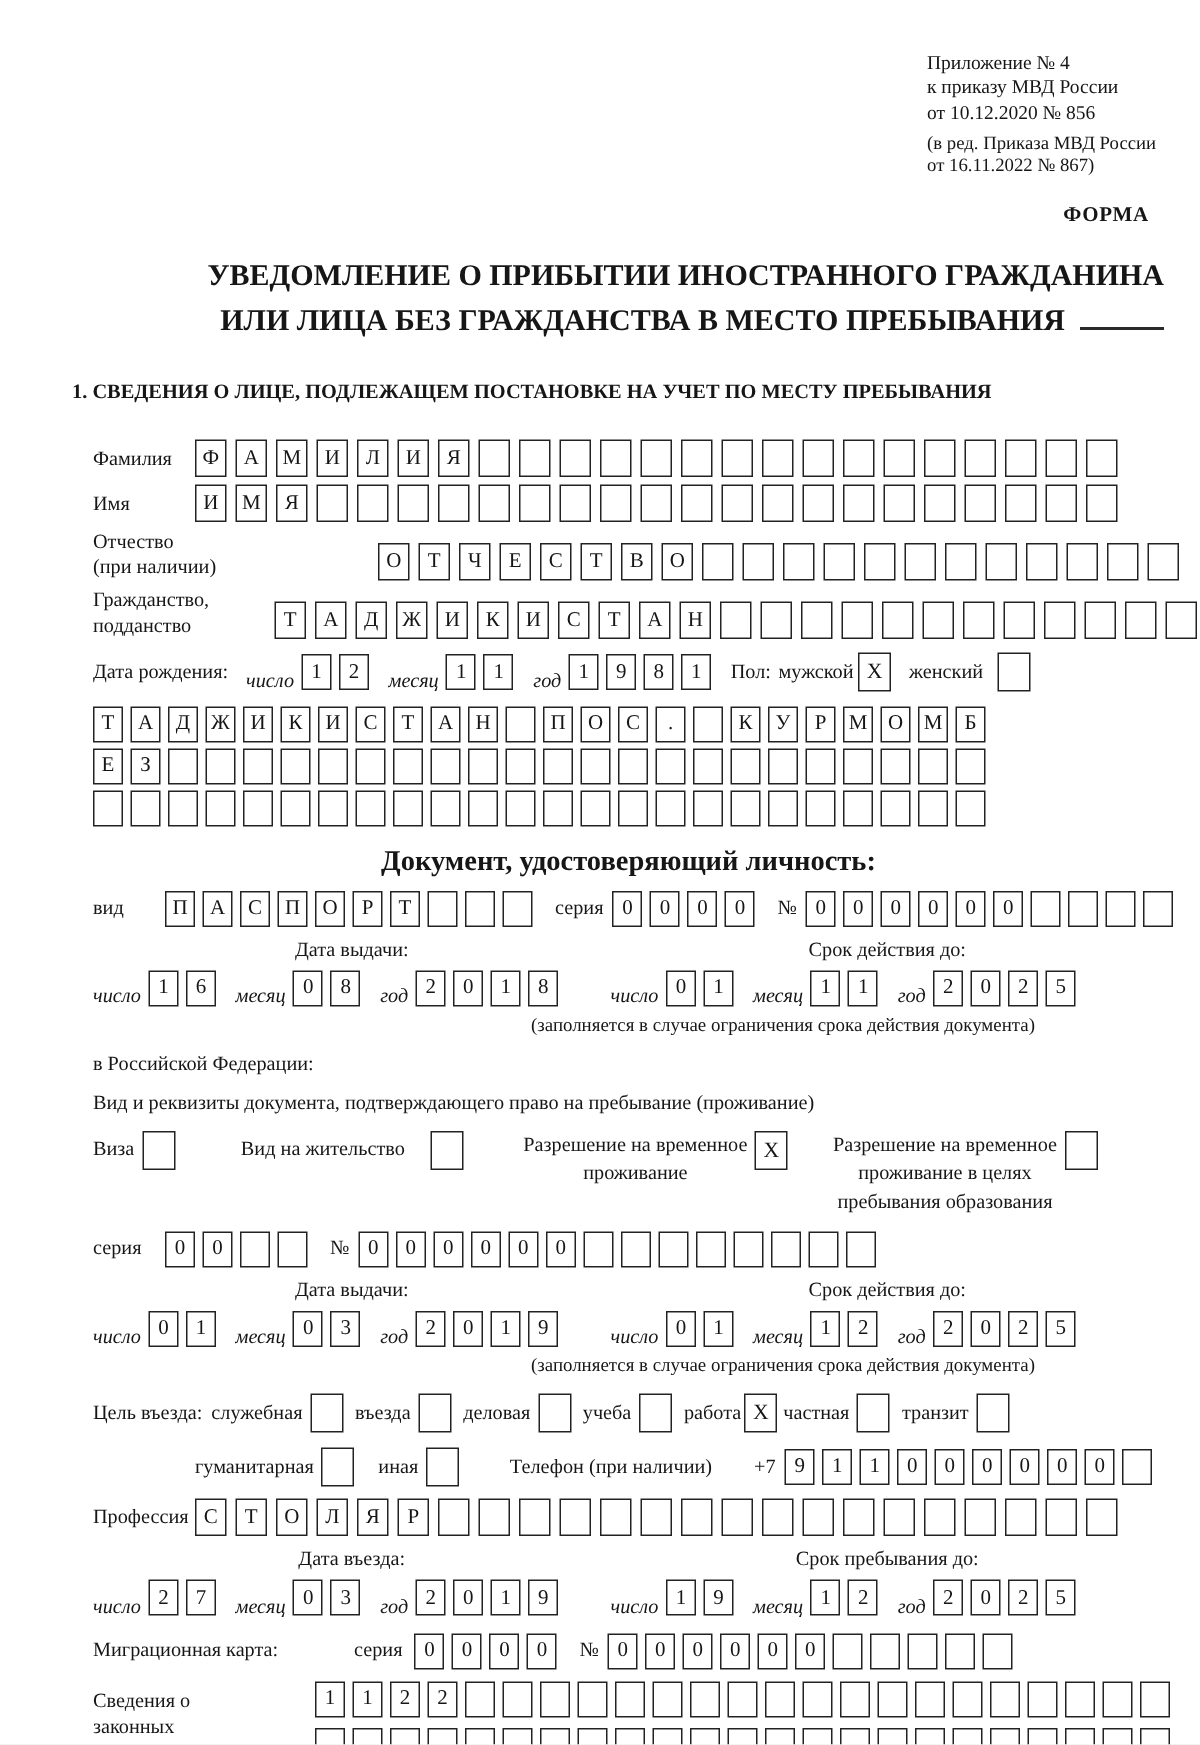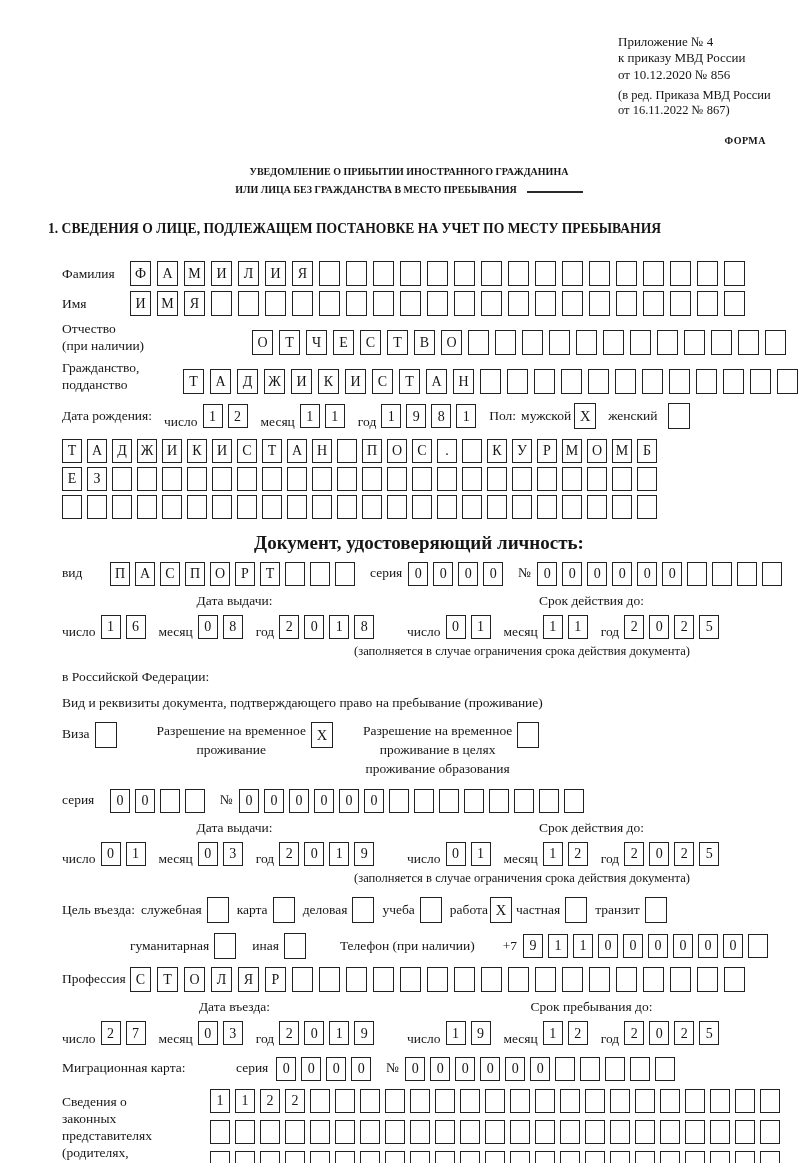--- a/index.html
+++ b/index.html
@@ -6,43 +6,43 @@
   .page{
     width:800px;height:1163px;margin:0 auto;background:#ffffff;
     box-sizing:border-box;padding:34px 24px 0 62px;position:relative;
     font-family:"Liberation Serif","DejaVu Serif",serif;
     color:#161616;font-size:13.5px;line-height:1.25;overflow:hidden;
   }
   
   .hdr{margin-left:556px;font-size:13px;}
   .hdr div{white-space:nowrap;}
   .hdr-sub{margin-top:5px;font-size:12.5px;}
-  .forma{margin-top:16px;text-align:right;padding-right:10px;font-weight:bold;font-size:10px;letter-spacing:.5px;}
+  .forma{margin-top:16px;text-align:right;padding-right:10px;font-weight:bold;font-size:14px;letter-spacing:.5px;}
   
-  .title{margin-top:16px;text-align:center;font-weight:bold;font-size:10px;line-height:1.5;margin-left:-20px;}
+  .title{margin-top:16px;text-align:right;font-weight:bold;font-size:20px;line-height:1.5;margin-left:-20px;}
   .blank{display:inline-block;width:56px;border-bottom:2px solid #2a2a2a;height:12px;margin-left:10px;}
   .sec1{margin-top:24px;margin-left:-14px;font-weight:bold;font-size:13.6px;white-space:nowrap;}
   
   .frow{display:flex;align-items:center;margin-top:5px;}
   .top{align-items:flex-end;gap:45px;}
   .lbl{flex-shrink:0;}
   .boxes{display:flex;flex-shrink:0;}
   .cell{
     box-sizing:border-box;display:inline-flex;align-items:center;justify-content:center;
     width:21px;height:25px;border:1.7px solid #222;margin-right:6px;
     font-size:14px;background:#fff;flex-shrink:0;
   }
   .cell:last-child{margin-right:0;}
   .compact .cell{width:20px;height:24px;margin-right:5px;}
   .cbox{
     box-sizing:border-box;display:inline-flex;align-items:center;justify-content:center;
     width:22px;height:26px;border:1.7px solid #222;font-size:14.5px;background:#fff;flex-shrink:0;
   }
   .boxcol .boxes{margin-bottom:4px;}
-  .dw{margin:12px 5px 0 8px;}
+  .dw{margin:12px 5px 0 8px;font-style:italic;}
   .mid{margin:0 6px 0 10px;}
   .center-head{text-align:center;font-weight:bold;margin-top:8px;font-size:19px;}
   .dates-head{display:flex;margin-top:7px;}
   .dates-head .h1{width:345px;text-align:center;}
   .dates-head .h2{flex:1;text-align:center;}
   .dates-row{display:flex;align-items:center;margin-top:3px;}
   .dgroup{display:flex;align-items:center;}
   .dgroup .dw:first-child{margin-left:0;}
   .dcol-l{width:345px;}
   .note{margin-top:3px;margin-left:292px;font-size:12.6px;}
@@ -392,32 +392,36 @@
   <div class="note">(заполняется в случае ограничения срока действия документа)</div>
 
   <div class="plain">в Российской Федерации:</div>
   <div class="plain">Вид и реквизиты документа, подтверждающего право на пребывание (проживание)</div>
 
   <div class="optrow">
     <span class="opt">
       <span>Виза</span>
       <span class="cbox"></span>
     </span>
+    <span class="opt" style="margin-left:14px;">
+      <span>Вид на жительство</span>
+      <span class="cbox" style="margin-left:12px;"></span>
+    </span>
     <span class="opt" style="margin-left:10px;align-items:flex-start;">
       <span class="txt">
         <div>Разрешение на временное</div>
         <div>проживание</div>
       </span>
       <span class="cbox">X</span>
     </span>
     <span class="opt" style="align-items:flex-start;">
       <span class="txt">
         <div>Разрешение на временное</div>
         <div>проживание в целях</div>
-        <div>проживание образования</div>
+        <div>пребывания образования</div>
       </span>
       <span class="cbox"></span>
     </span>
   </div>
 
   <div class="frow" style="margin-top:10px;">
     <span class="lbl" style="width:48px;">серия</span>
     <span class="boxes compact">
         <span class="cell">0</span>
         <span class="cell">0</span>
@@ -489,21 +493,21 @@
   </div>
   <div class="note">(заполняется в случае ограничения срока действия документа)</div>
 
   <div class="purpose">
     <span style="margin-right:6px;">Цель въезда:</span>
     <span class="opt">
       <span>служебная</span>
       <span class="cbox"></span>
     </span>
     <span class="opt">
-      <span>карта</span>
+      <span>въезда</span>
       <span class="cbox"></span>
     </span>
     <span class="opt">
       <span>деловая</span>
       <span class="cbox"></span>
     </span>
     <span class="opt">
       <span>учеба</span>
       <span class="cbox"></span>
     </span>

